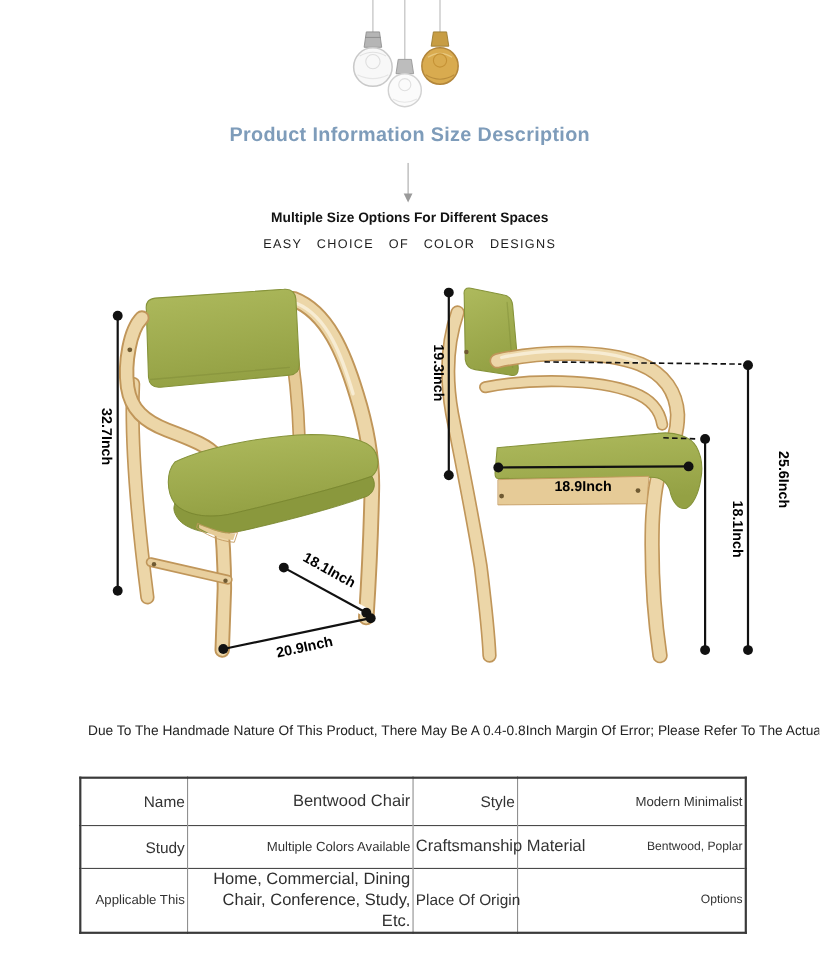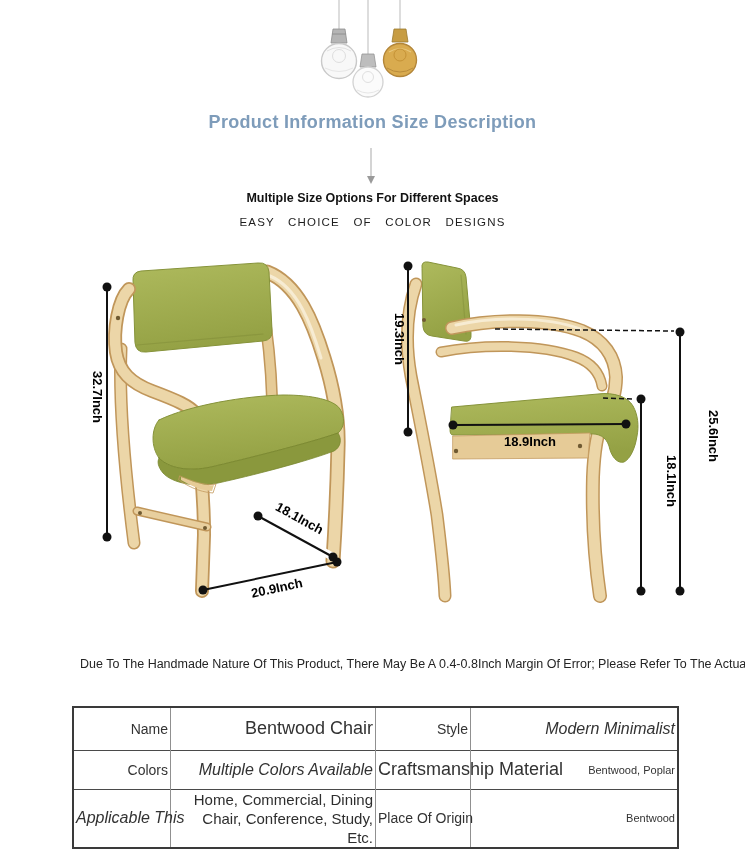--- a/index.html
+++ b/index.html
@@ -31,21 +31,21 @@
     width:584px;border:2px solid #3a3a3a;color:#333;
   }
   table.spec td{
     text-align:right;vertical-align:middle;padding:0 2px;
     border-left:1px solid #909090;border-top:1.5px solid #4a4a4a;
     overflow:visible;
   }
   table.spec tr td:first-child{border-left:none;}
   table.spec tr:first-child td{border-top:none;}
   .r1{height:43px;} .r2{height:39px;} .r3{height:46px;}
-  .fs14{font-size:14px;} .fs135{font-size:18px;} .fs125{font-size:11px;} .fs12{font-size:16px;font-style:italic;}
+  .fs14{font-size:14px;} .fs135{font-size:15px;} .fs125{font-size:11px;} .fs12{font-size:12px;}
   .nowrap{white-space:nowrap;margin-top:10px;}
   .range-val{font-size:15px;font-weight:500;line-height:19px;color:#2e2e2e;margin-left:32px;}
   svg text.dim{font-family:"Liberation Sans",sans-serif;font-weight:bold;font-size:13px;fill:#000;}
 </style>
 </head>
 <body>
 
 <div class="page">
 
   <svg class="abs" style="left:290px;top:0;" width="140" height="110" viewBox="290 0 140 110">
@@ -223,27 +223,27 @@
 
   <table class="spec">
     <tbody>
         <tr class="r1">
       <td style="width:92px" class="fs14">Name</td>
       <td style="width:200px" class="fs135">Bentwood Chair</td>
       <td style="width:90px" class="fs14">Style</td>
       <td style="width:202px" class="fs12">Modern Minimalist</td>
     </tr>
     <tr class="r2">
-      <td class="fs14">Colors</td>
+      <td class="fs14">Study</td>
       <td class="fs12">Multiple Colors Available</td>
       <td class="fs135 nowrap">Craftsmanship Material</td>
       <td class="fs125">Bentwood, Poplar</td>
     </tr>
     <tr class="r3">
       <td class="fs12 nowrap">Applicable This</td>
       <td class="range-val">Home, Commercial, Dining Chair, Conference, Study, Etc.</td>
       <td class="fs14 nowrap">Place Of Origin</td>
-      <td class="fs125">Bentwood</td>
+      <td class="fs125">Options</td>
     </tr>
   </tbody>
     </table>
 
 </div>
 
 </body></html>

